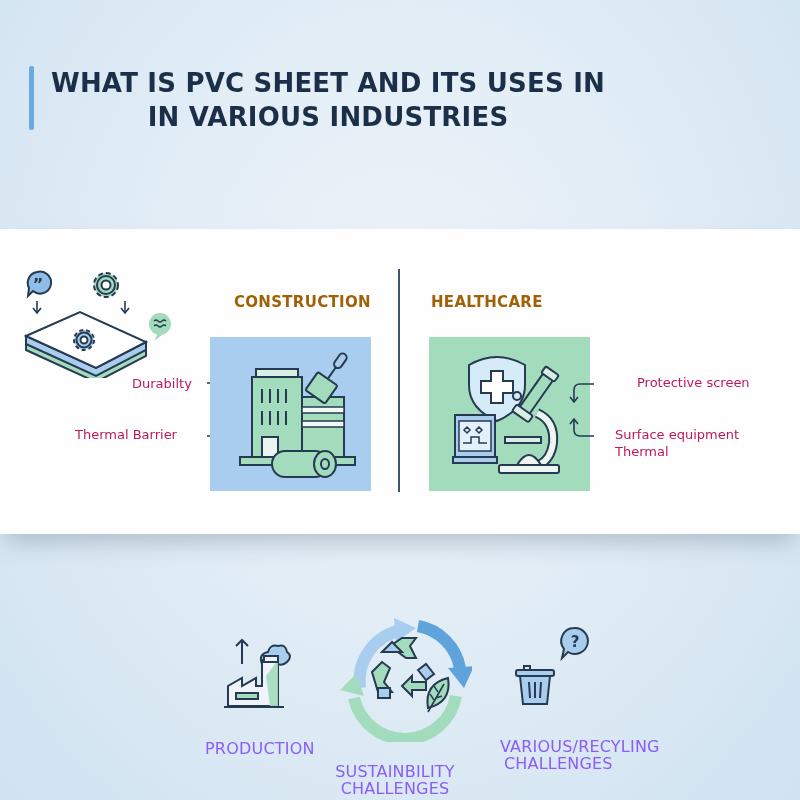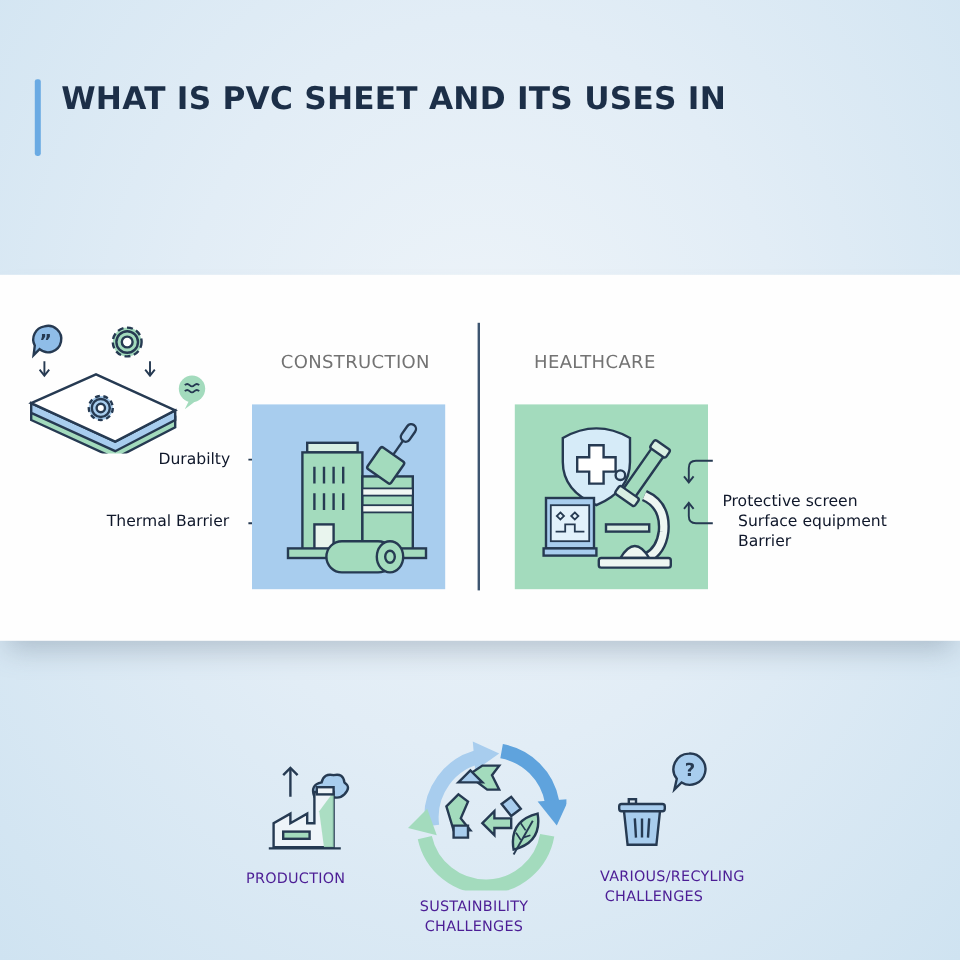--- a/index.html
+++ b/index.html
@@ -10,38 +10,39 @@
     color:#1f3450;
   }
   .abs { position:absolute; }
   .accent-bar { left:29px; top:66px; width:5px; height:64px; background:#6aaae3; border-radius:2px; }
   .title { left:51px; top:66px; font-size:26px; font-weight:bold; line-height:34px; color:#1c2f48; letter-spacing:0.2px; }
   .title span { display:block;text-align:center; }
 
   .card { left:0; top:229px; width:800px; height:305px; background:#fefefe;
     box-shadow: 0 14px 22px -6px rgba(90,110,130,0.35); }
 
-  .section-label { font-size:15px; font-weight:normal; color:#737373; letter-spacing:0.3px; }
-  .feature-text { font-size:13px; color:#0f172a; line-height:18px; }
+  .section-label { font-size:15px; font-weight:bold; color:#a16207; letter-spacing:0.3px; }
+  .feature-text { font-size:13px; color:#be185d; line-height:18px; }
 
   .box { width:161px; height:154px; }
   .box-blue { left:210px; top:337px; background:#a8cdee; }
   .box-green { left:429px; top:337px; background:#a3dbbd; }
 
   .divider { left:398px; top:269px; width:2px; height:223px; background:#3e5570; }
 
-  .bottom-label { font-size:12px; color:#4c1d95; text-align:center; line-height:17px; letter-spacing:0.2px; }
+  .bottom-label { font-size:16px; color:#8b5cf6; text-align:center; line-height:17px; letter-spacing:0.2px;margin-top:16px; }
   svg { display:block; }
 </style>
 </head>
 <body>
 
 <div class="abs accent-bar"></div>
 <div class="abs title">
   <span>WHAT IS PVC SHEET AND ITS USES IN</span>
+  <span>IN VARIOUS INDUSTRIES</span>
 </div>
 
 <div class="abs card"></div>
 
 <div class="abs" style="left:18px;top:268px;">
   <svg width="160" height="110" viewBox="0 0 160 110">
 
     <g>
       <path d="M19 4 a11 11 0 1 1 -4 19 l-5 5 l1 -8 a11 11 0 0 1 8 -16z" fill="#8fbde8" stroke="#263a52" stroke-width="2"></path>
       <text x="20" y="22" font-size="16" font-weight="bold" fill="#263a52" text-anchor="middle" font-family="DejaVu Sans, sans-serif">”</text>
@@ -71,21 +72,21 @@
       <g transform="translate(66,72)">
         <circle r="10" fill="#a8cdee" stroke="#263a52" stroke-width="2" stroke-dasharray="4 3"></circle>
         <circle r="7.5" fill="#a8cdee" stroke="#263a52" stroke-width="2"></circle>
         <circle r="3.5" fill="#fff" stroke="#263a52" stroke-width="2"></circle>
       </g>
     </g>
   </svg>
 </div>
 
 <div class="abs feature-text" style="left:132px;top:375px;">Durabilty</div>
-<div class="abs feature-text" style="left:75px;top:426px;margin-left:14px;">Thermal Barrier</div>
+<div class="abs feature-text" style="left:75px;top:426px;">Thermal Barrier</div>
 <div class="abs" style="left:206px;top:380px;">
   <svg width="30" height="26">
       <path d="M1 3 H18 q6 0 6 6 V20" fill="none" stroke="#263a52" stroke-width="1.6"></path>
       <path d="M20 16 l4 5 l4 -5" fill="none" stroke="#263a52" stroke-width="1.6"></path>
     </svg>
 </div>
 <div class="abs" style="left:206px;top:416px;">
   <svg width="30" height="26">
       <path d="M1 20 H18 q6 0 6 -6 V4" fill="none" stroke="#263a52" stroke-width="1.6"></path>
       <path d="M20 8 l4 -5 l4 5" fill="none" stroke="#263a52" stroke-width="1.6"></path>
@@ -118,21 +119,21 @@
     </g>
     <rect x="30" y="120" width="115" height="8" fill="#a3dbbd" stroke="#263a52" stroke-width="2"></rect>
     <rect x="62" y="114" width="56" height="26" rx="13" fill="#a3dbbd" stroke="#263a52" stroke-width="2"></rect>
     <ellipse cx="115" cy="127" rx="11" ry="13" fill="#a3dbbd" stroke="#263a52" stroke-width="2"></ellipse>
     <ellipse cx="115" cy="127" rx="4" ry="5" fill="none" stroke="#263a52" stroke-width="2"></ellipse>
   </svg>
 </div>
 
 <div class="abs divider"></div>
 
-<div class="abs section-label" style="left:445px;top:293px;">HEALTHCARE</div>
+<div class="abs section-label" style="left:431px;top:293px;">HEALTHCARE</div>
 <div class="abs box box-green">
   <svg width="161" height="154" viewBox="0 0 161 154">
     <path d="M40 28 q14 -8 28 -8 q14 0 28 8 v20 q0 24 -28 36 q-28 -12 -28 -36z" fill="#d6ebf8" stroke="#263a52" stroke-width="2"></path>
     <path d="M62 34 h12 v10 h10 v12 h-10 v10 h-12 v-10 h-10 v-12 h10z" fill="#fff" stroke="#263a52" stroke-width="2"></path>
     <circle cx="88" cy="59" r="4" fill="none" stroke="#263a52" stroke-width="2"></circle>
     <rect x="26" y="78" width="40" height="42" fill="#a8cdee" stroke="#263a52" stroke-width="2"></rect>
     <rect x="30" y="84" width="32" height="30" fill="#e2f1fb" stroke="#263a52" stroke-width="1.5"></rect>
     <path d="M34 106 h8 v-6 h8 v6 h8" fill="none" stroke="#263a52" stroke-width="1.5"></path>
     <path d="M38 90 l3 3 l-3 3 l-3 -3z M50 90 l3 3 l-3 3 l-3 -3z" fill="none" stroke="#263a52" stroke-width="1.5"></path>
     <rect x="24" y="120" width="44" height="6" fill="#a8cdee" stroke="#263a52" stroke-width="2"></rect>
@@ -153,23 +154,23 @@
       <path d="M28 3 H14 q-6 0 -6 6 V20" fill="none" stroke="#263a52" stroke-width="1.6"></path>
       <path d="M4 16 l4 5 l4 -5" fill="none" stroke="#263a52" stroke-width="1.6"></path>
     </svg>
 </div>
 <div class="abs" style="left:566px;top:416px;">
   <svg width="30" height="26">
       <path d="M28 20 H14 q-6 0 -6 -6 V4" fill="none" stroke="#263a52" stroke-width="1.6"></path>
       <path d="M4 8 l4 -5 l4 5" fill="none" stroke="#263a52" stroke-width="1.6"></path>
     </svg>
 </div>
-<div class="abs feature-text" style="left:602px;top:374px;margin-top:36px;">Protective screen</div>
+<div class="abs feature-text" style="left:637px;top:374px;">Protective screen</div>
 <div class="abs feature-text" style="left:615px;top:426px;">Surface equipment</div>
-<div class="abs feature-text" style="left:615px;top:443px;">Barrier</div>
+<div class="abs feature-text" style="left:615px;top:443px;">Thermal</div>
 
 <div class="abs" style="left:222px;top:636px;">
   <svg width="80" height="80" viewBox="0 0 80 80">
     <line x1="20" y1="28" x2="20" y2="4" stroke="#263a52" stroke-width="2"></line>
     <path d="M14 10 l6 -6 l6 6" fill="none" stroke="#263a52" stroke-width="2"></path>
     <path d="M40 28 q-4 -10 6 -12 q2 -8 10 -6 q8 -2 9 6 q6 4 0 10 q-4 4 -10 2 q-6 4 -15 0z" fill="#a8cdee" stroke="#263a52" stroke-width="2"></path>
     <path d="M6 70 V50 l14 -8 v8 l14 -8 v8 h6 V24 h16 V70z" fill="#eef4f9" stroke="#263a52" stroke-width="2"></path>
     <path d="M44 40 L50 32 L56 24 V70 H48z" fill="#a3dbbd" opacity="0.9"></path>
     <rect x="42" y="20" width="14" height="6" fill="#eef4f9" stroke="#263a52" stroke-width="2"></rect>
     <rect x="14" y="57" width="22" height="6" fill="#a3dbbd" stroke="#263a52" stroke-width="2"></rect>

